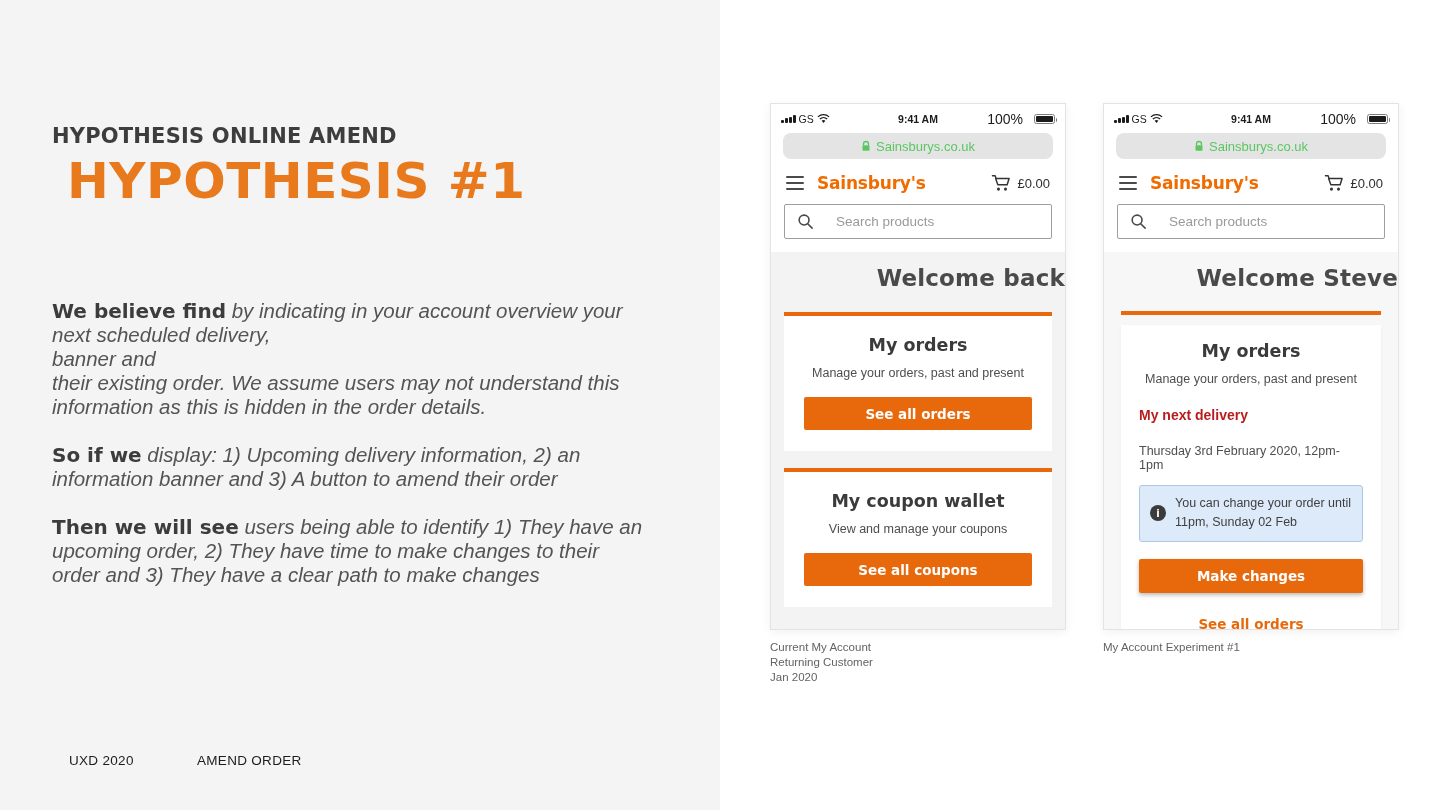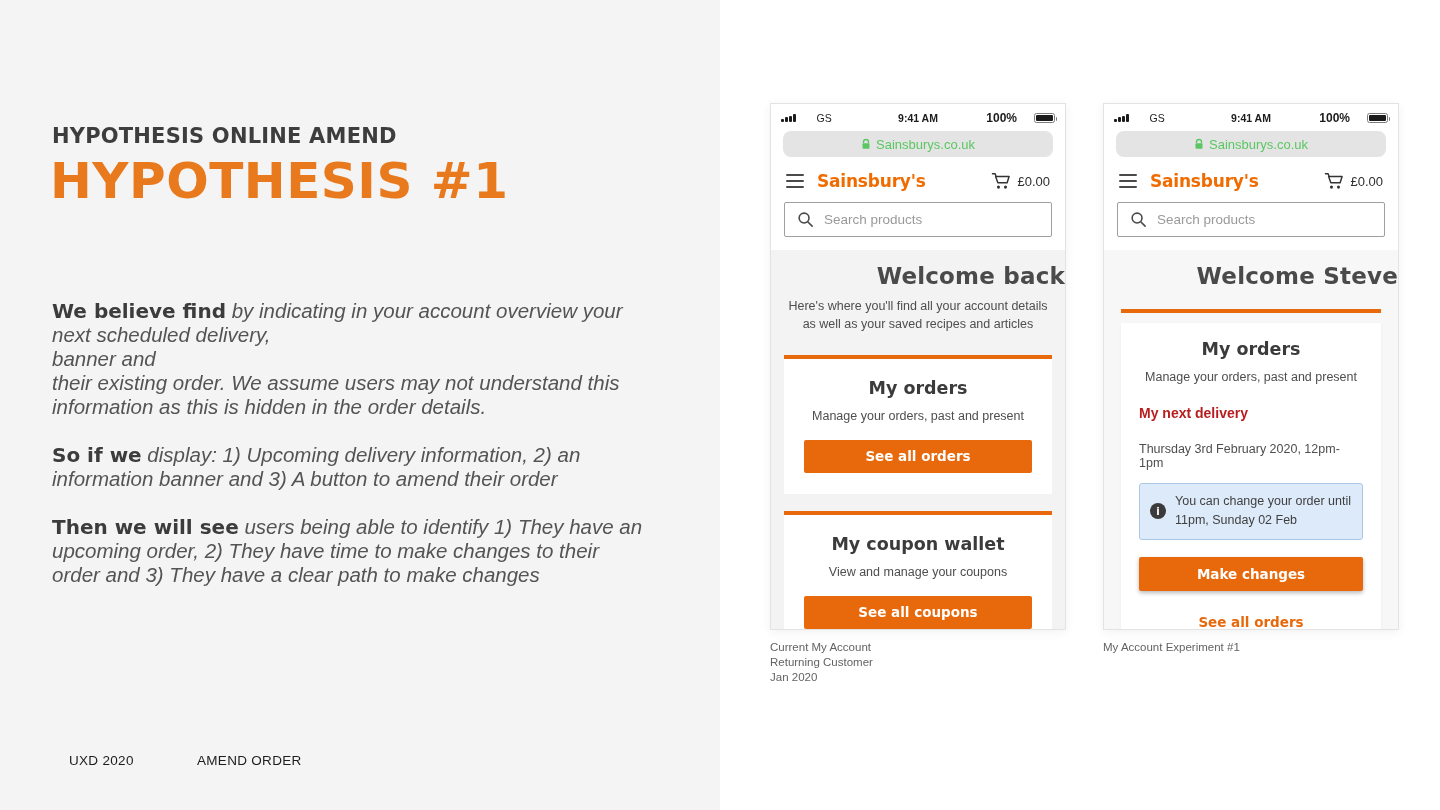--- a/index.html
+++ b/index.html
@@ -5,42 +5,42 @@
   * { box-sizing: border-box; margin: 0; padding: 0; }
   html,body { width:1440px; height:810px; }
   body { font-family:"Liberation Sans", sans-serif; background:#fff; }
 
   .slide { position:relative; width:1440px; height:810px; background:#ffffff; overflow:hidden; }
 
   
   .left-panel { position:absolute; left:0; top:0; width:720px; height:810px; background:#f4f4f4; }
   .kicker { position:absolute; left:52px; top:124px; font-family:"DejaVu Sans",sans-serif;
             font-weight:700; font-size:21px; color:#3d3d3d; letter-spacing:0.2px; }
-  .slide-title { position:absolute; left:50px; top:152px; font-family:"DejaVu Sans",sans-serif;
+  .slide-title { position:absolute; left:67px; top:152px; font-family:"DejaVu Sans",sans-serif;
             font-weight:800; font-size:50px; color:#e8791c; letter-spacing:0.5px; }
   .paragraphs { position:absolute; left:52px; top:299px; width:596px; font-size:20.5px;
             line-height:24px; color:#545456; }
   .paragraphs p { margin:0 0 24px; white-space:pre-line; font-style:italic; font-weight:300; }
   .paragraphs b { font-style:normal; font-weight:700; color:#3c3c3c;
             font-family:"DejaVu Sans",sans-serif; font-size:20px; }
   .footer-item { position:absolute; top:753px; font-size:13.5px; color:#1d1d1d; letter-spacing:0.3px; }
   .footer-left { left:69px; }
   .footer-right { left:197px; }
 
   
   .phone { position:absolute; top:103px; width:296px; height:527px; background:#fff;
            border:1px solid #e3e3e3; box-shadow:0 2px 10px rgba(0,0,0,0.06);
            overflow:hidden; display:flex; flex-direction:column; }
   #phone1 { left:770px; } #phone2 { left:1103px; }
 
   .statusbar { display:flex; align-items:center; padding:7px 10px 0; color:#1c1c1c; }
-  .status-left { display:flex; align-items:center; gap:21px; width:72px; }
+  .status-left { display:flex; align-items:center; gap:3px; width:72px; }
   .carrier { font-size:10.5px; }
   .status-time { flex:1; text-align:center; font-size:10.5px; font-weight:700; }
-  .status-right { width:72px; display:flex; justify-content:flex-end; align-items:center; gap:17px; font-size:12px;font-weight:bold; }
+  .status-right { width:72px; display:flex; justify-content:flex-end; align-items:center; gap:11px; font-size:14px; }
   .sigbars { display:flex; align-items:flex-end; gap:1.5px; }
   .sigbars i { display:block; width:2.5px; background:#1c1c1c; border-radius:1px; }
   .sigbars i:nth-child(1){height:3.5px} .sigbars i:nth-child(2){height:5px}
   .sigbars i:nth-child(3){height:6.5px} .sigbars i:nth-child(4){height:8px}
   .battery { position:relative; width:21px; height:10px; border:1px solid #7d7d7d; border-radius:2.5px; }
   .battery::before { content:""; position:absolute; inset:1px; background:#1c1c1c; border-radius:1px; }
   .battery::after { content:""; position:absolute; right:-3px; top:2.5px; width:1.5px; height:4px;
                     background:#7d7d7d; border-radius:0 1px 1px 0; }
 
   .urlbar { margin:6px 12px 0; height:26px; background:#e4e4e4; border-radius:8px;
@@ -49,21 +49,21 @@
 
   .appheader { display:flex; align-items:center; margin:14px 15px 0; }
   .hamburger { display:flex; flex-direction:column; gap:3.5px; width:18px; cursor:pointer; }
   .hamburger i { display:block; height:2.5px; background:#4a4a4a; border-radius:1px; }
   .brand { margin-left:13px; color:#f06c00; font-family:"DejaVu Sans",sans-serif;
            font-weight:700; font-size:17px; letter-spacing:-0.2px; cursor:pointer; }
   .spacer { flex:1; }
   .price { margin-left:6px; font-size:13px; color:#2e2e2e; }
 
   .searchbox { margin:11px 13px 0; height:35px; border:1px solid #9f9f9f; border-radius:2px;
-               background:#fff; display:flex; align-items:center; padding:0 12px; gap:10px; }
+               background:#fff; display:flex; align-items:center; padding:0 12px; gap:22px; }
   .searchbox input { border:0; outline:0; flex:1; font-size:13.5px; color:#333; background:transparent;
                font-family:"Liberation Sans",sans-serif; }
   .searchbox input::placeholder { color:#9a9a9a; }
 
   .phone-content { flex:1; margin-top:13px; overflow:hidden; }
   .content-gray { background:#f3f3f3; }
   .content-light { background:#f7f7f7; }
 
   .welcome { text-align:right; padding-top:13px; font-family:"DejaVu Sans",sans-serif;
              font-weight:700; font-size:23px; color:#4a4a4a; letter-spacing:0.2px; }
@@ -170,21 +170,20 @@
     <div class="searchbox">
       <svg width="17" height="17" viewBox="0 0 18 18">
           <circle cx="7.5" cy="7.5" r="5.2" fill="none" stroke="#4a4a4a" stroke-width="1.7"></circle>
           <line x1="11.6" y1="11.6" x2="16" y2="16" stroke="#4a4a4a" stroke-width="1.7" stroke-linecap="round"></line>
         </svg>
       <input placeholder="Search products" style="">
     </div>
 
     <div class="phone-content content-gray">
       <h2 class="welcome">Welcome back</h2>
-      <p class="welcome-sub">Here's where you'll find all your account details as well as your saved recipes and articles</p>
 
       <div class="card">
         <h3 class="card-title">My orders</h3>
         <p class="card-sub">Manage your orders, past and present</p>
         <div class="btn">See all orders</div>
       </div>
 
       <div class="card">
         <h3 class="card-title">My coupon wallet</h3>
         <p class="card-sub">View and manage your coupons</p>

